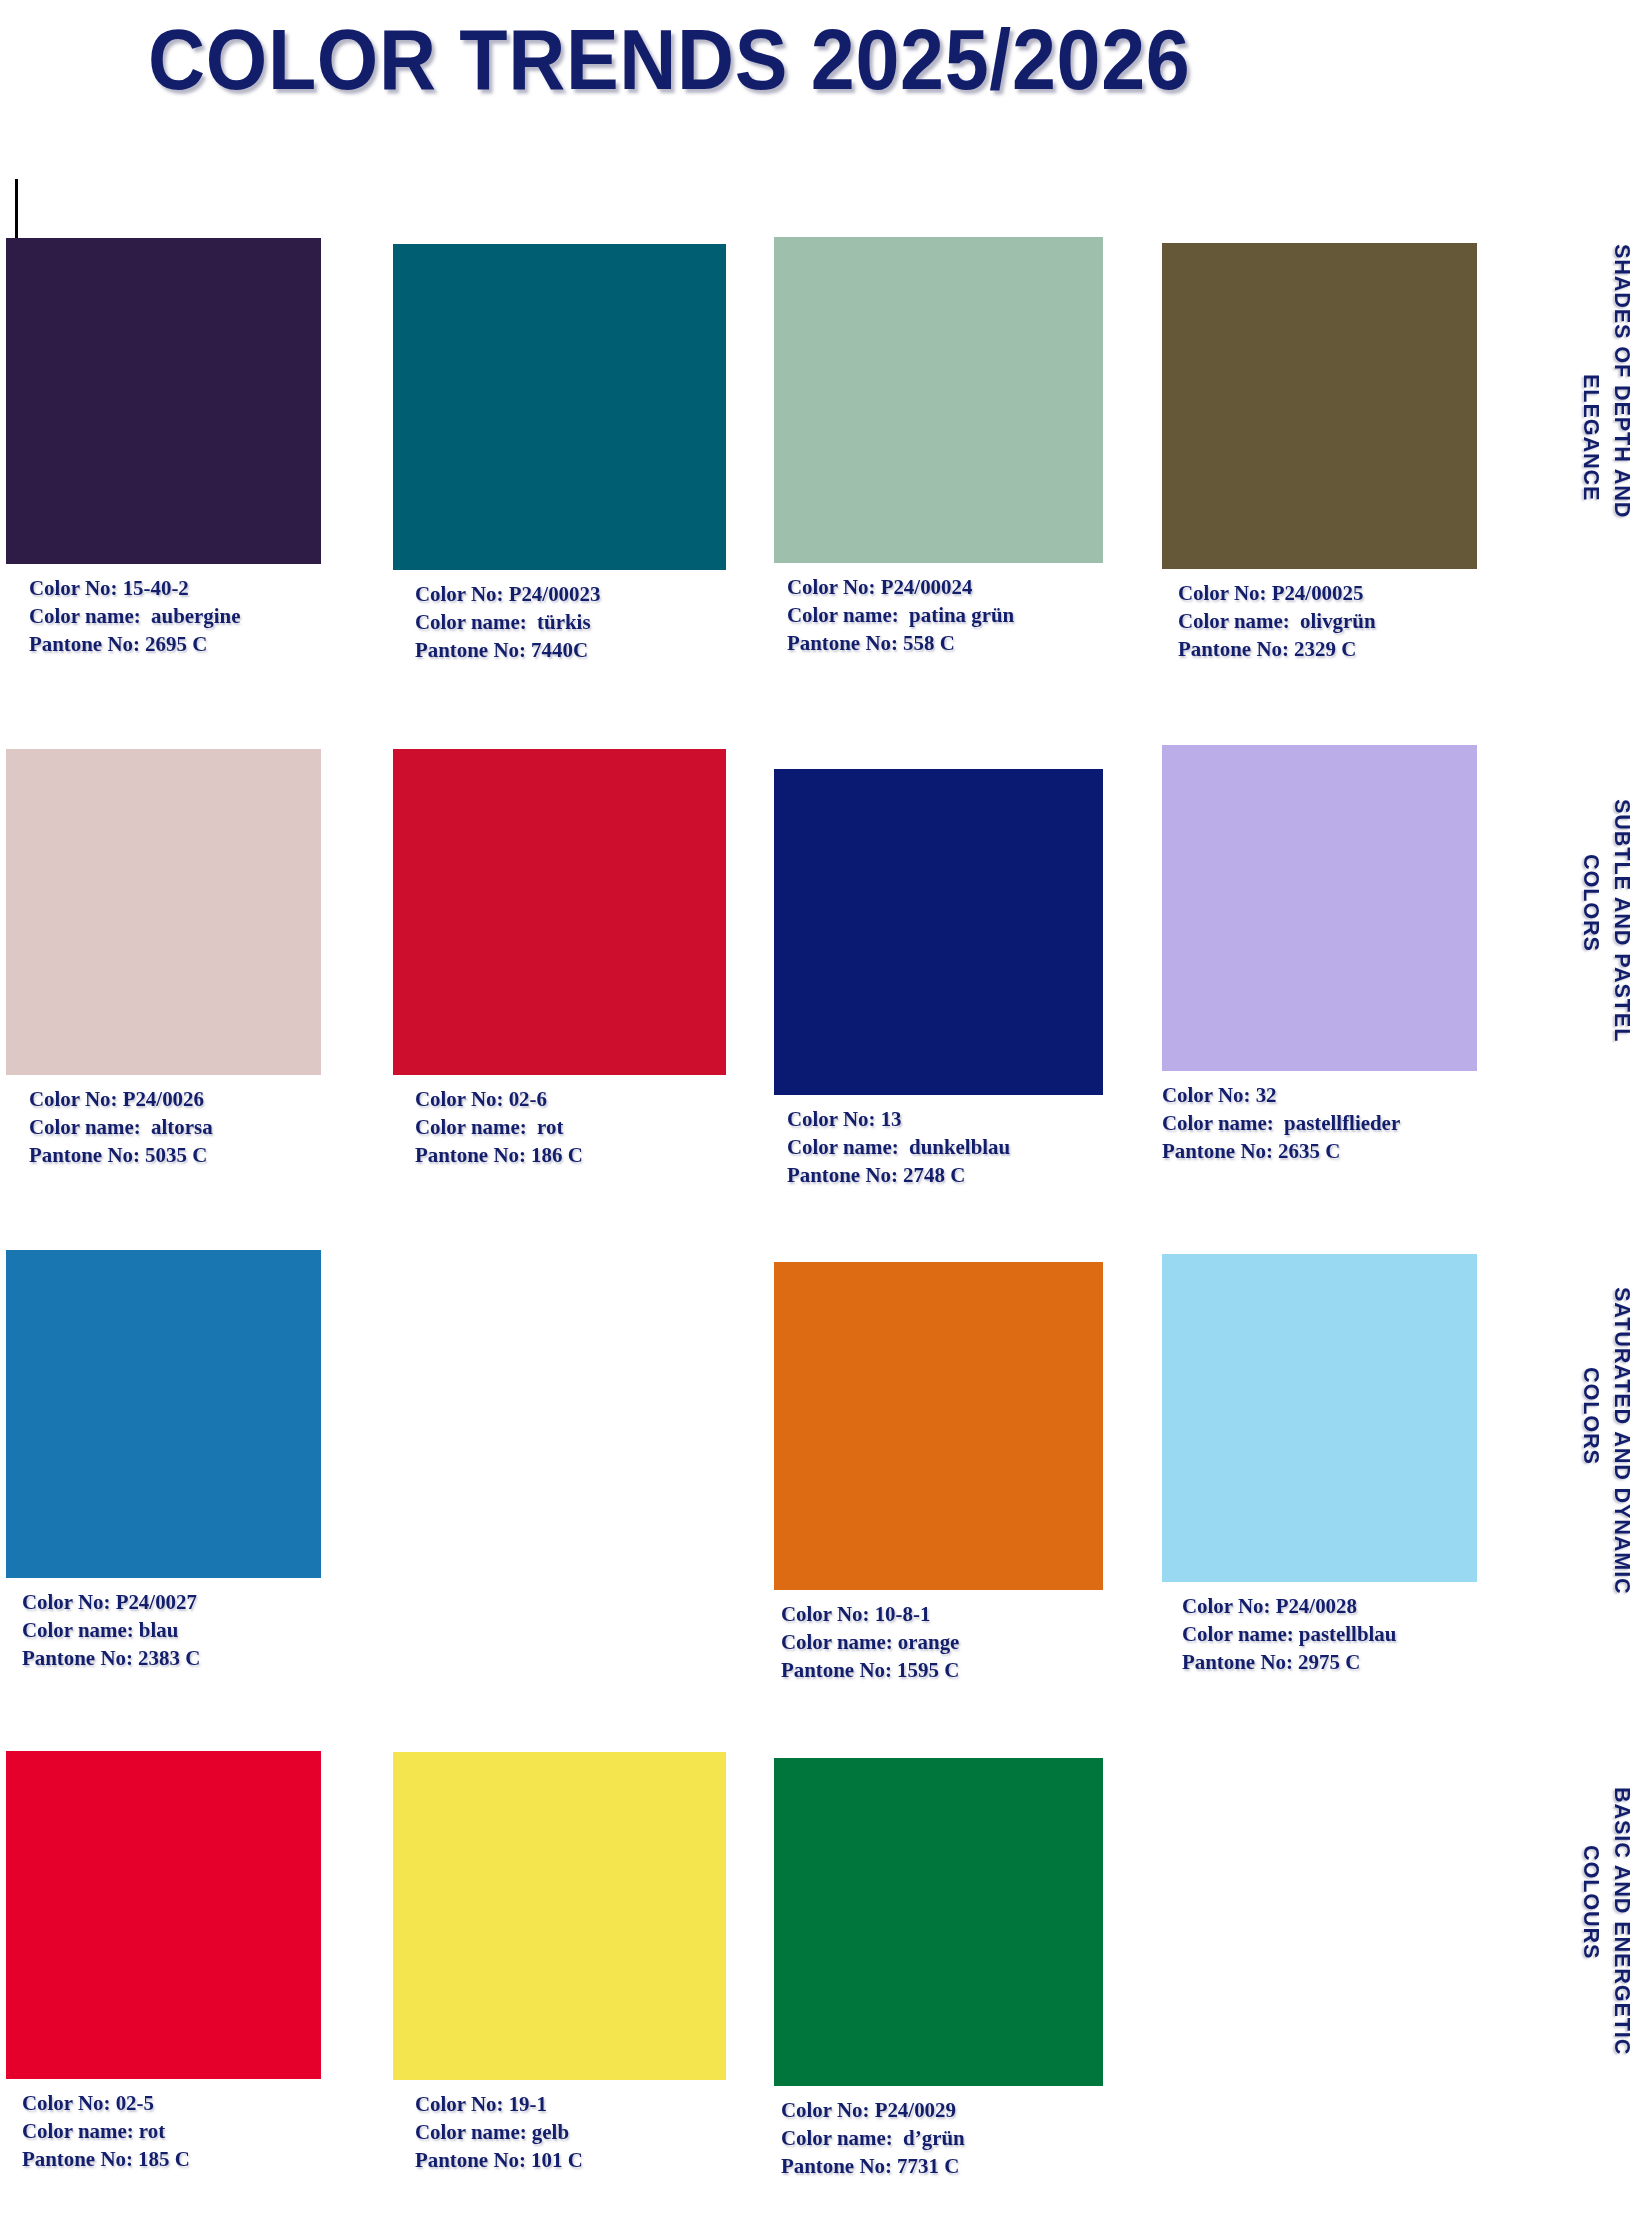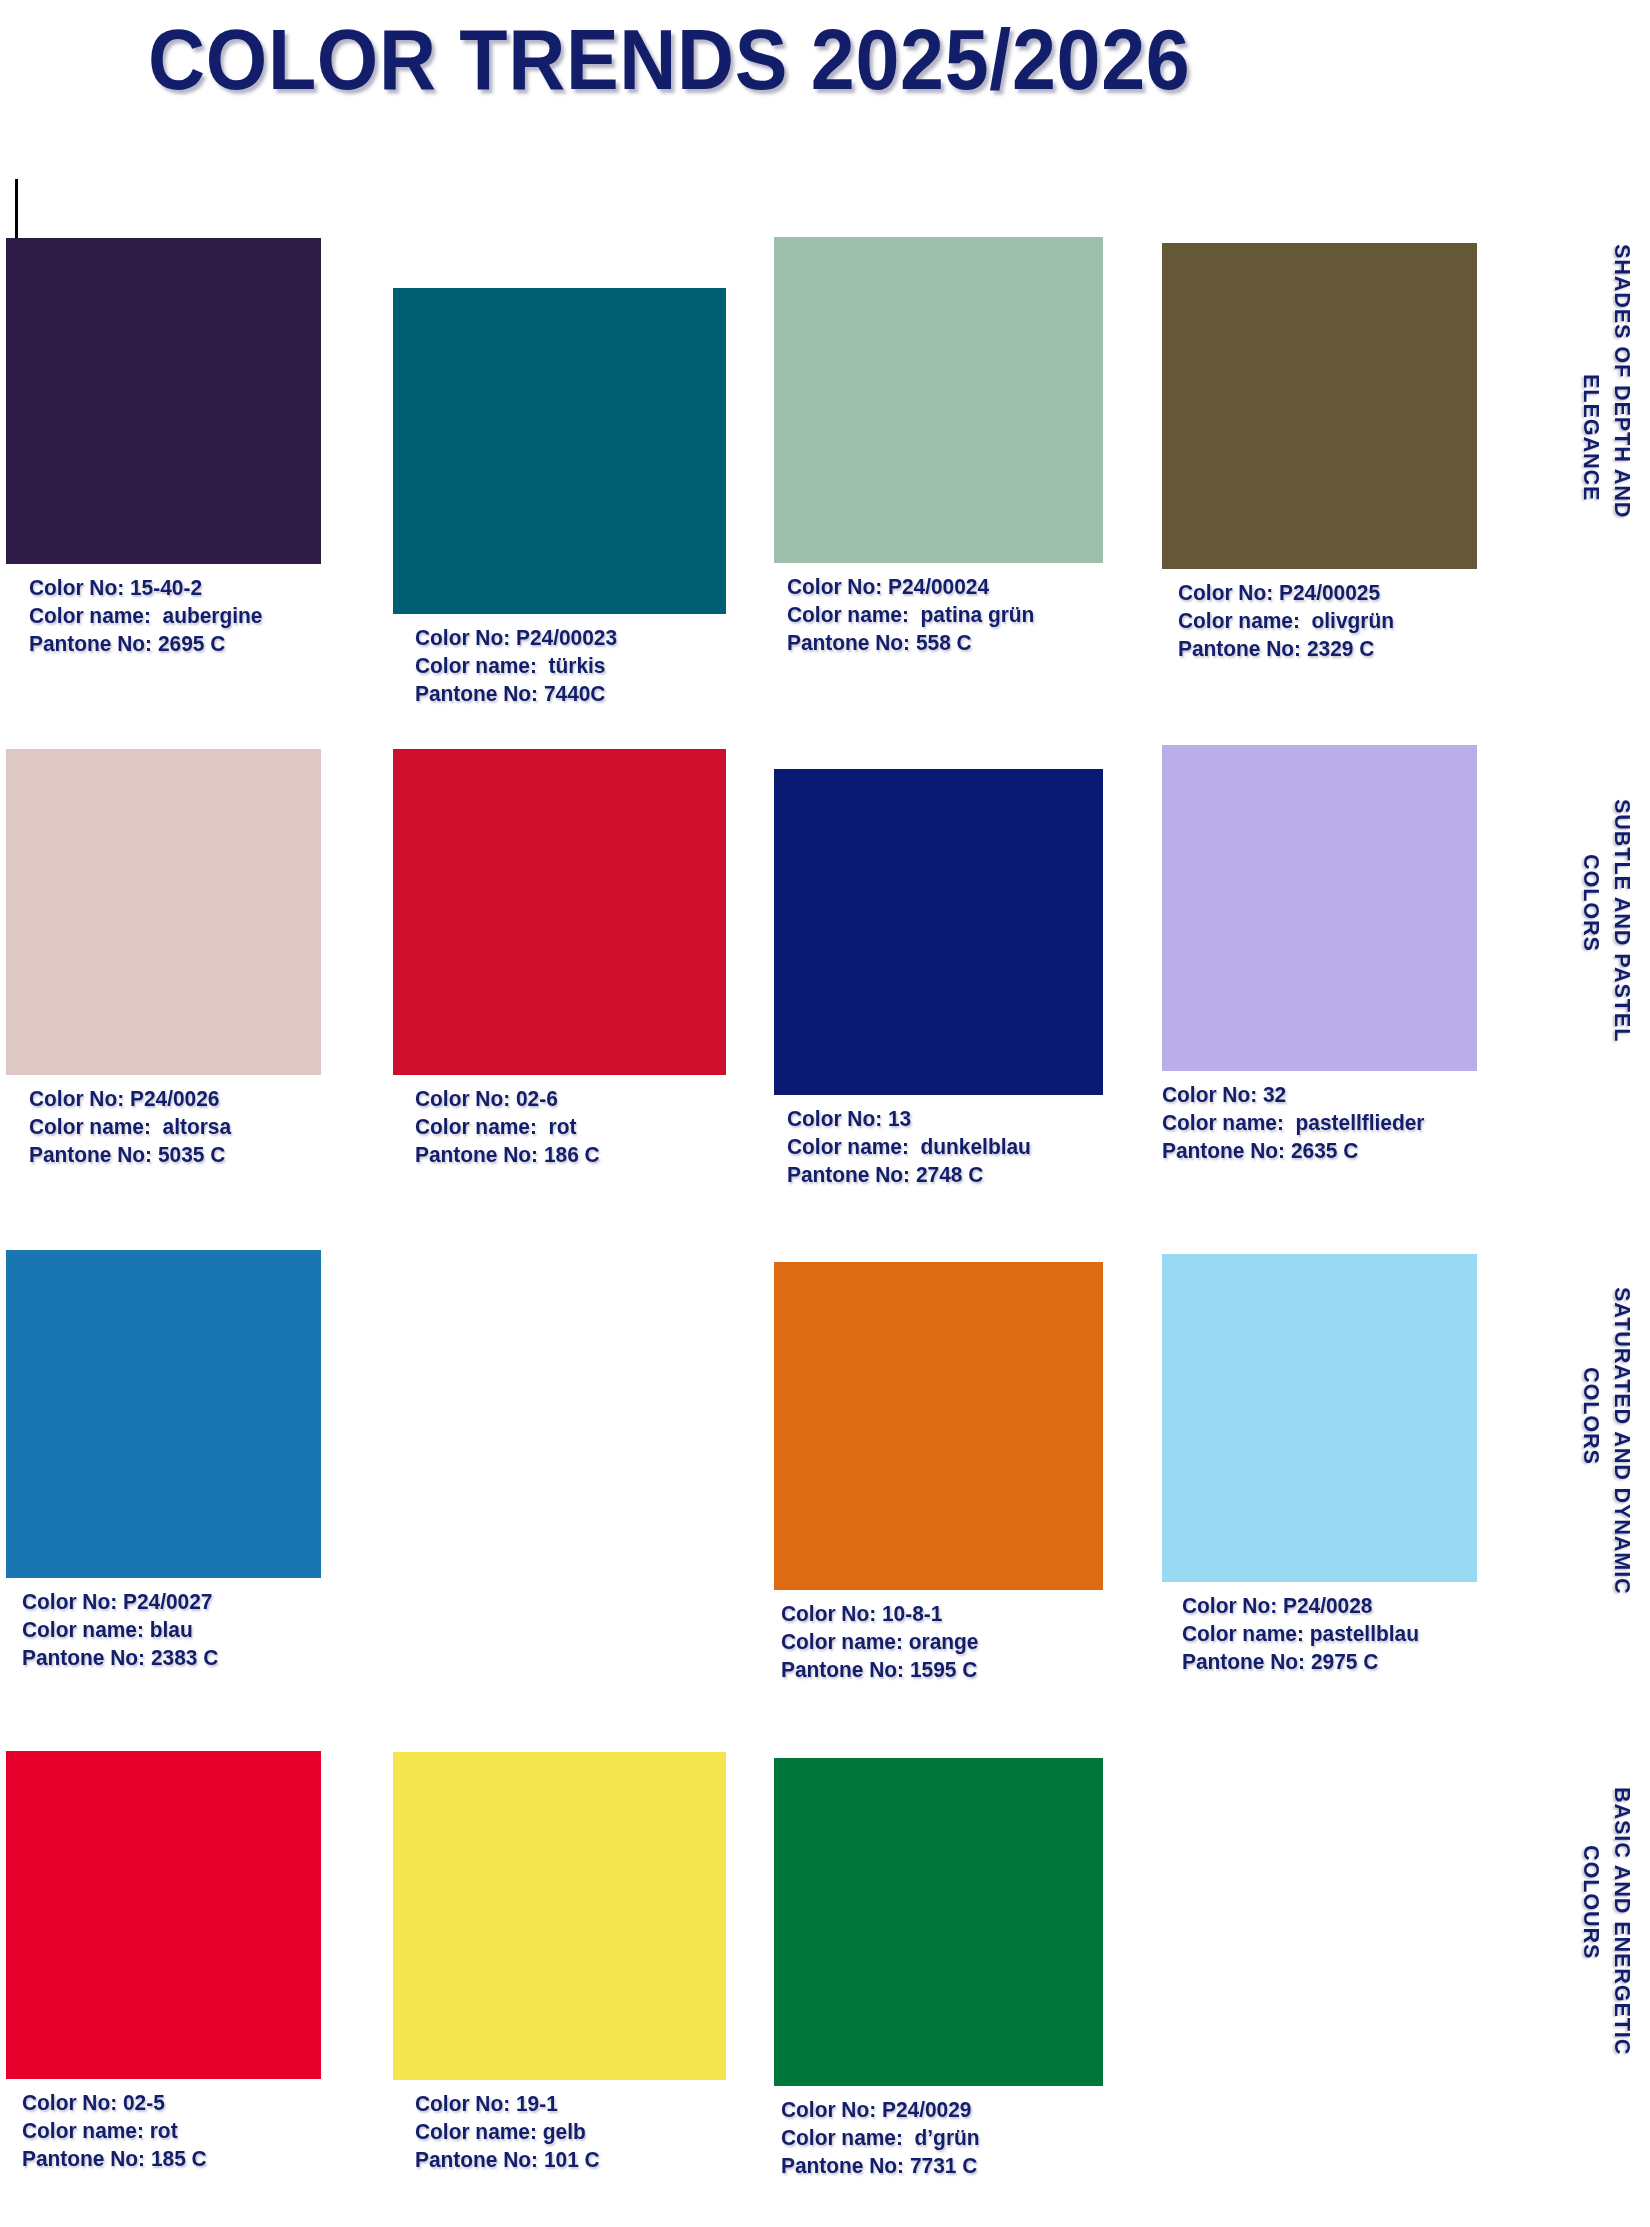--- a/index.html
+++ b/index.html
@@ -46,20 +46,21 @@
     position: absolute;
     left: 0;
     top: 0;
     width: 1650px;
     height: 2227px;
   }
   .row {
     position: absolute;
     left: 0;
     width: 1394px;
+    font-family: Liberation Serif, serif;
   }
   .row-0 { top: 238px;  height: 432px; }
   .row-1 { top: 749px; height: 432px; }
   .row-2 { top: 1250px; height: 439px; }
   .row-3 { top: 1751px; height: 447px; }
 
   .swatch-cell {
     position: absolute;
     top: 0;
   }
@@ -71,21 +72,21 @@
   .swatch {
     width: 100%;
     height: 326px;
     display: block;
   }
   .row-2 .swatch { height: 328px; }
   .row-3 .swatch { height: 328px; }
 
   
   .row-0 .col-0 { top: 0px; }
-  .row-0 .col-1 { top: 5.8px; margin-top: 44px; }
+  .row-0 .col-1 { top: 5.8px; }
   .row-0 .col-2 { top: -0.7px; }
   .row-0 .col-3 { top: 5px; }
 
   .row-1 .col-0 { top: 0px; }
   .row-1 .col-1 { top: 0px; }
   .row-1 .col-2 { top: 0px; margin-top: 20px; }
   .row-1 .col-3 { top: -4.3px; }
 
   .row-2 .col-0 { top: 0px; }
   .row-2 .col-1 { top: -0.7px; }

